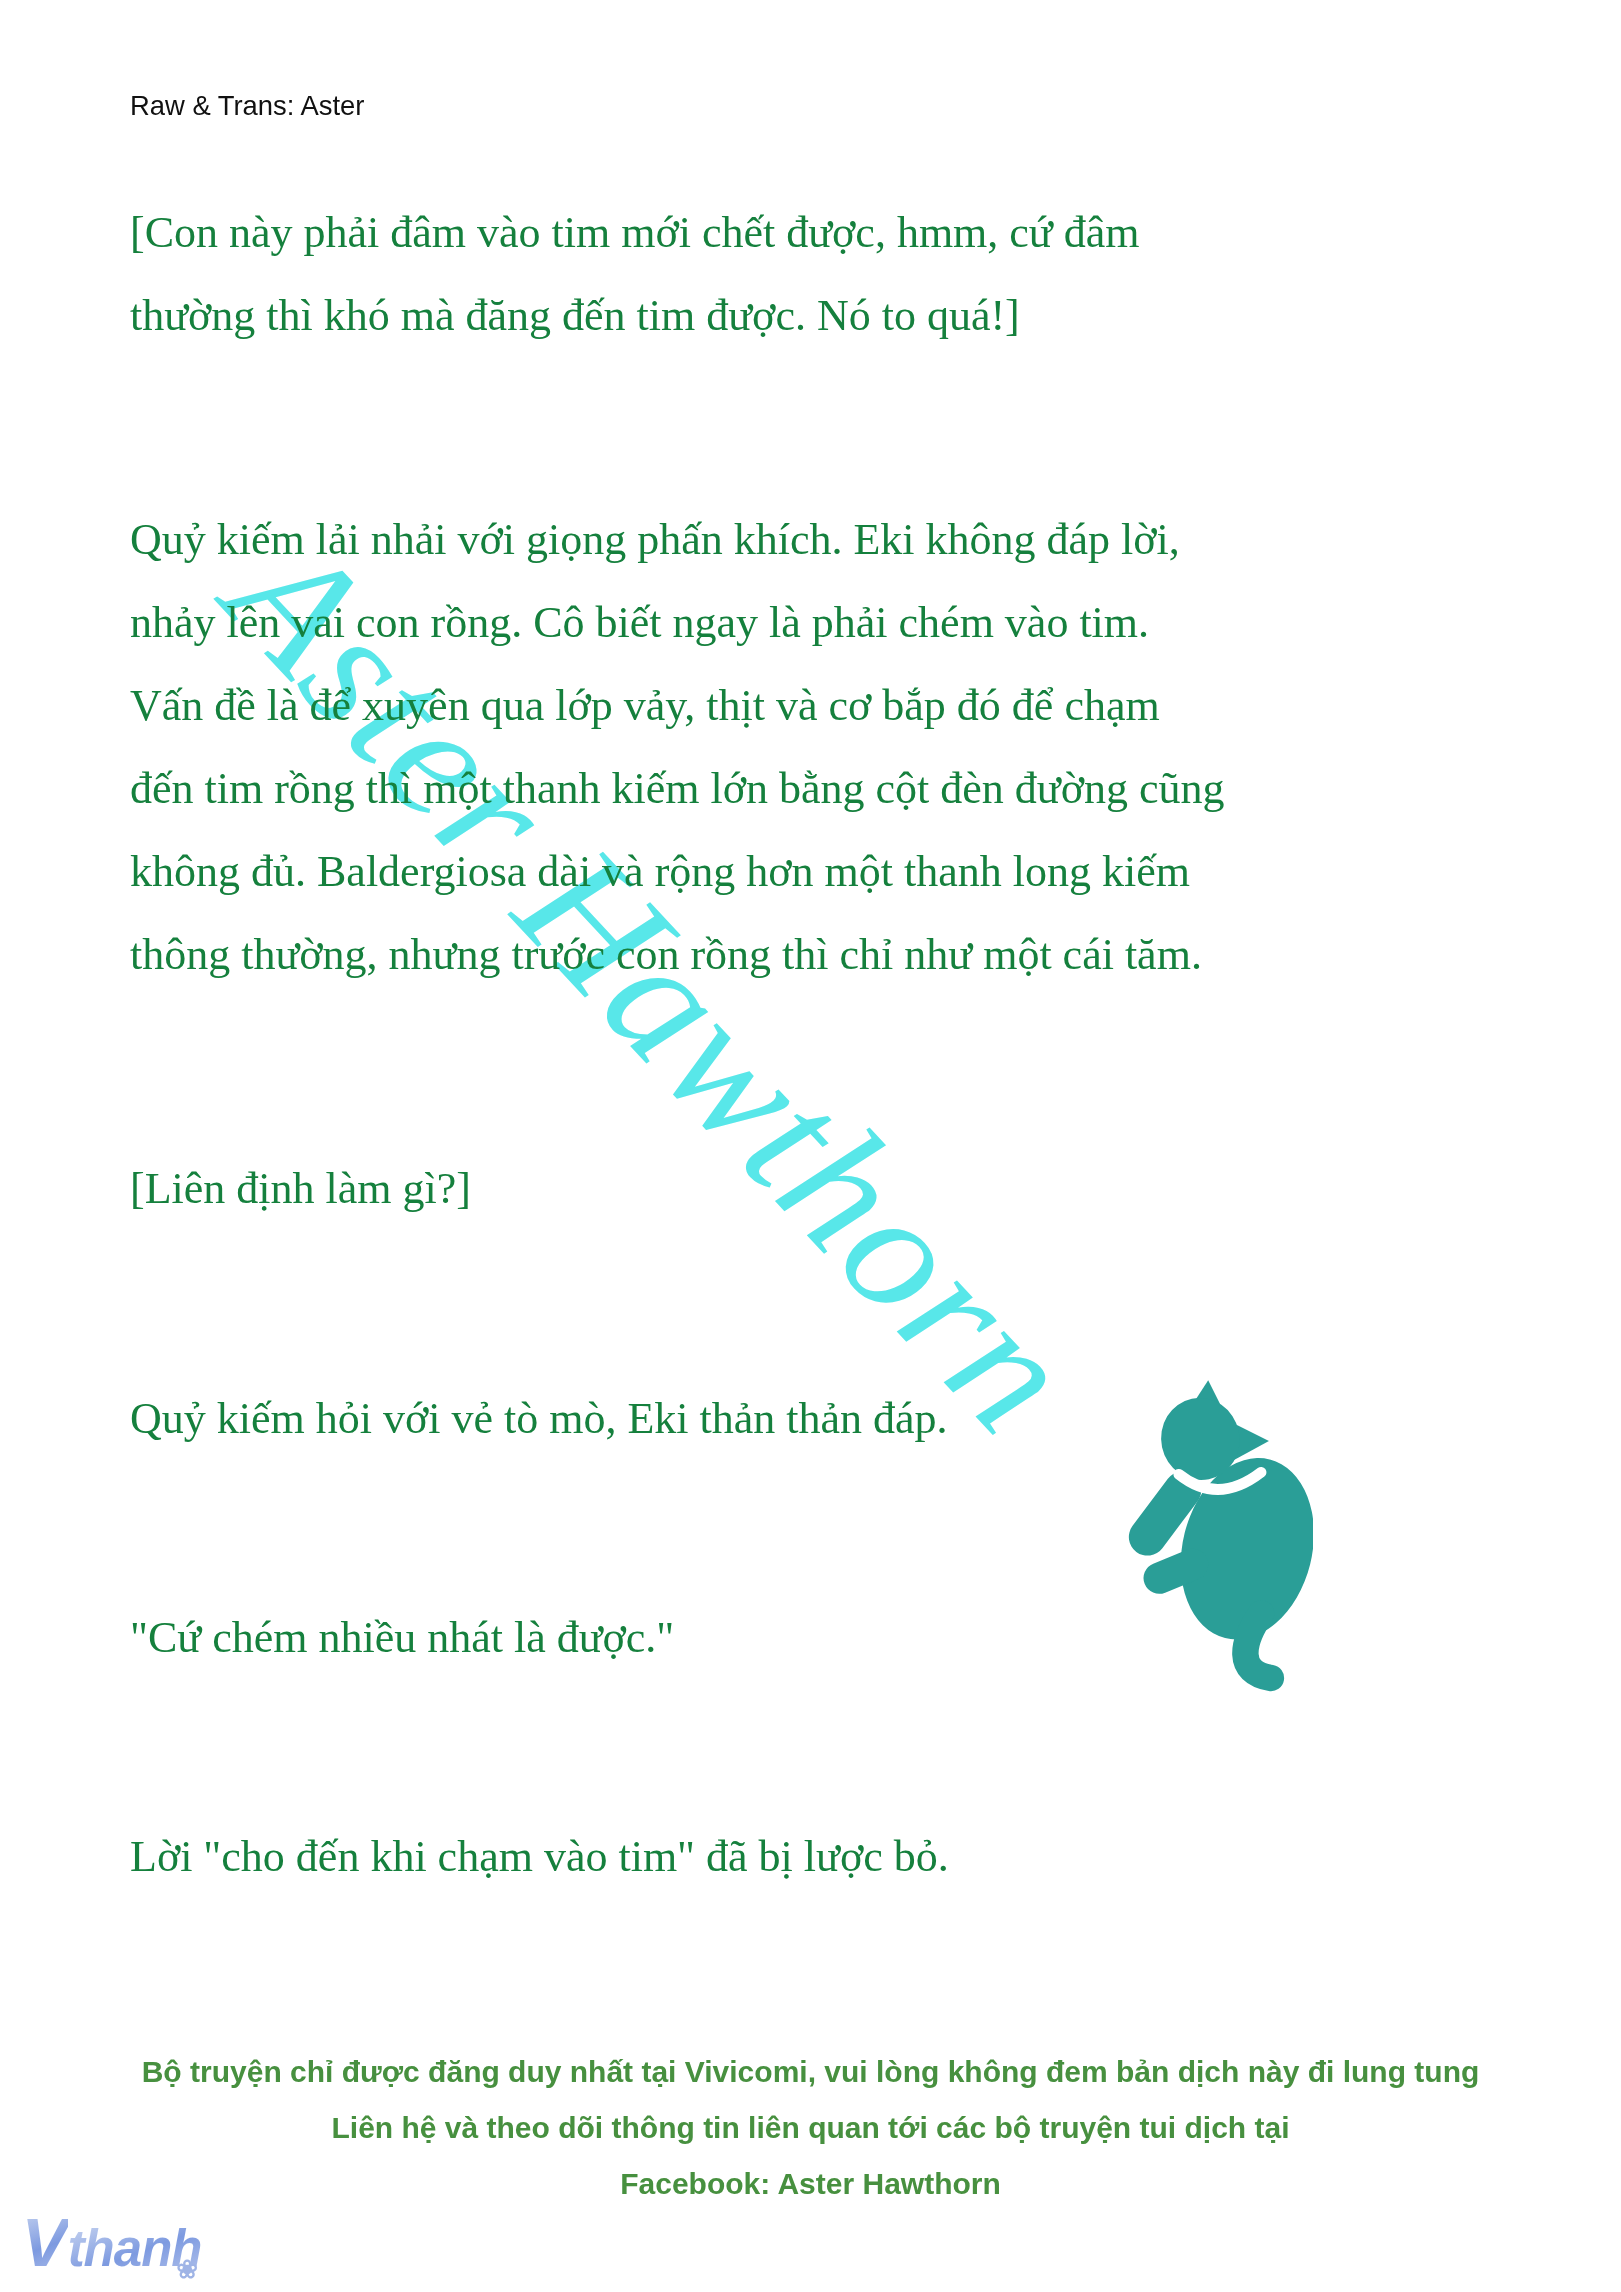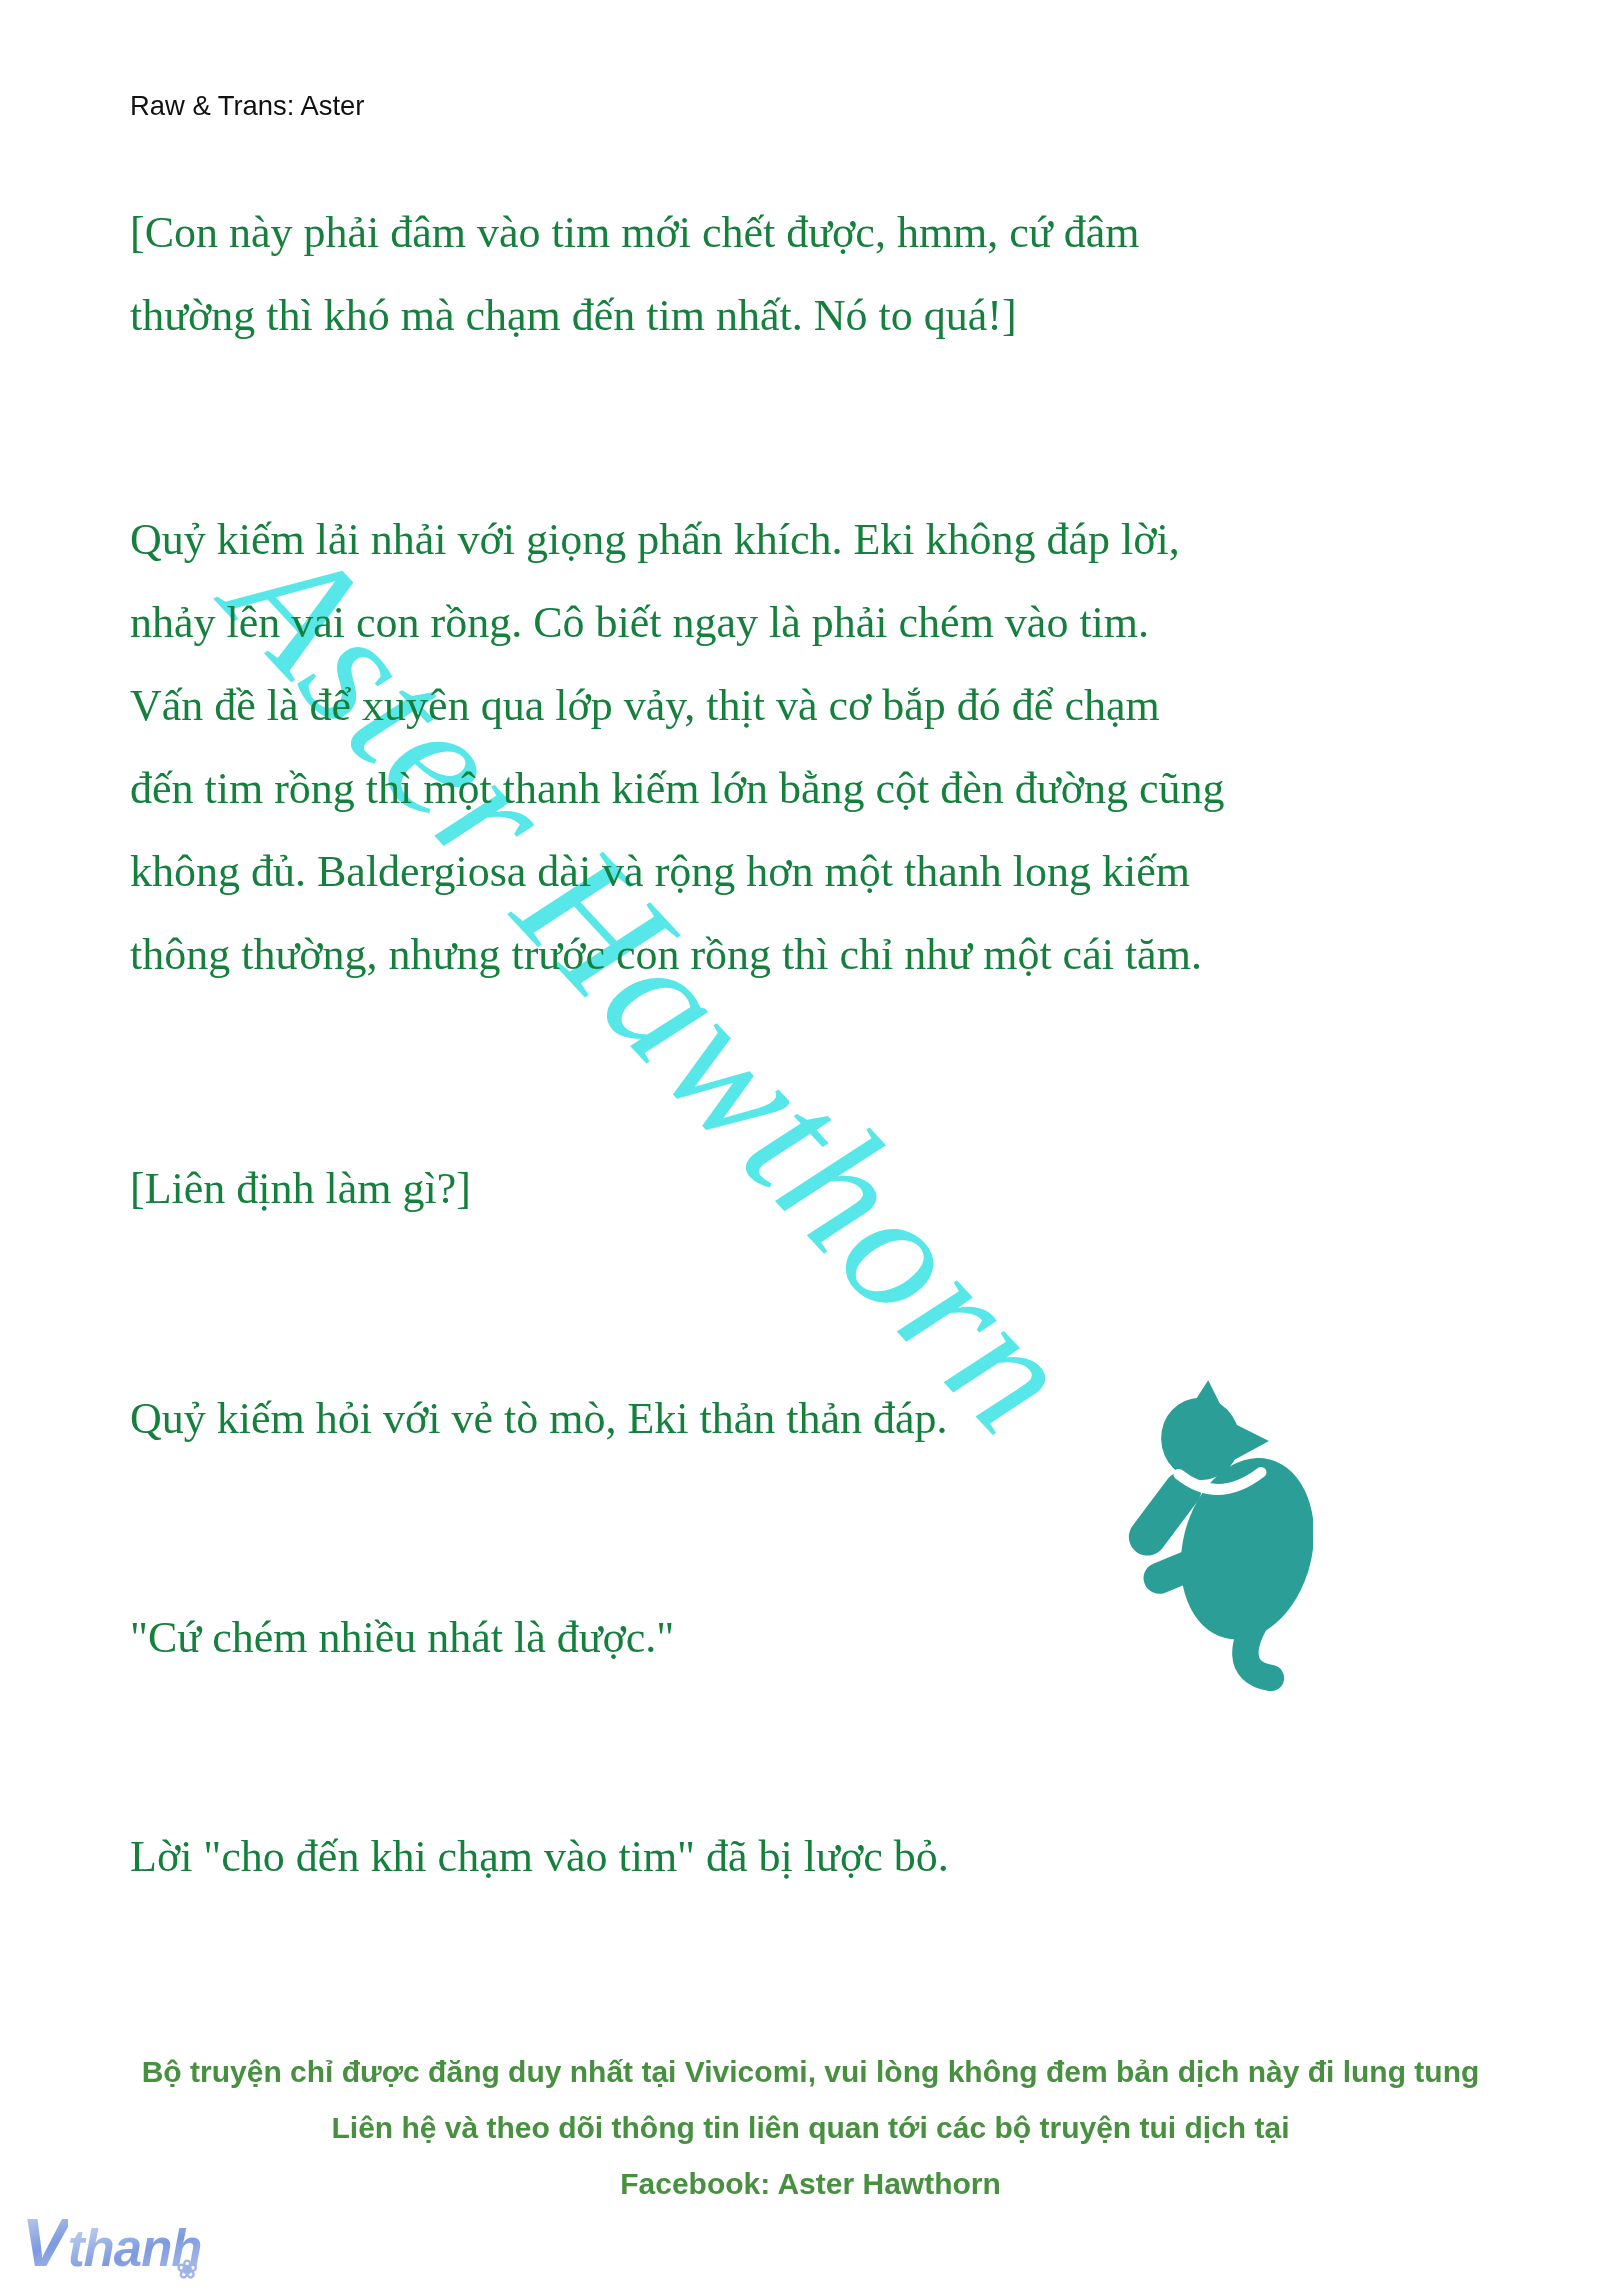--- a/index.html
+++ b/index.html
@@ -87,21 +87,21 @@
 <body>
 
 <div class="page">
 
   <div class="doc-header">Raw &amp; Trans: Aster</div>
 
   <div class="watermark">Aster Hawthorn</div>
 
   <div class="para p1">
     <div class="line">[Con này phải đâm vào tim mới chết được, hmm, cứ đâm</div>
-    <div class="line">thường thì khó mà chạm đến tim nhất. Nó to quá!]</div>
+    <div class="line">thường thì khó mà đăng đến tim được. Nó to quá!]</div>
   </div>
 
   <div class="para p2">
     <div class="line">Quỷ kiếm lải nhải với giọng phấn khích. Eki không đáp lời,</div>
     <div class="line">nhảy lên vai con rồng. Cô biết ngay là phải chém vào tim.</div>
     <div class="line">Vấn đề là để xuyên qua lớp vảy, thịt và cơ bắp đó để chạm</div>
     <div class="line">đến tim rồng thì một thanh kiếm lớn bằng cột đèn đường cũng</div>
     <div class="line">không đủ. Baldergiosa dài và rộng hơn một thanh long kiếm</div>
     <div class="line">thông thường, nhưng trước con rồng thì chỉ như một cái tăm.</div>
   </div>

